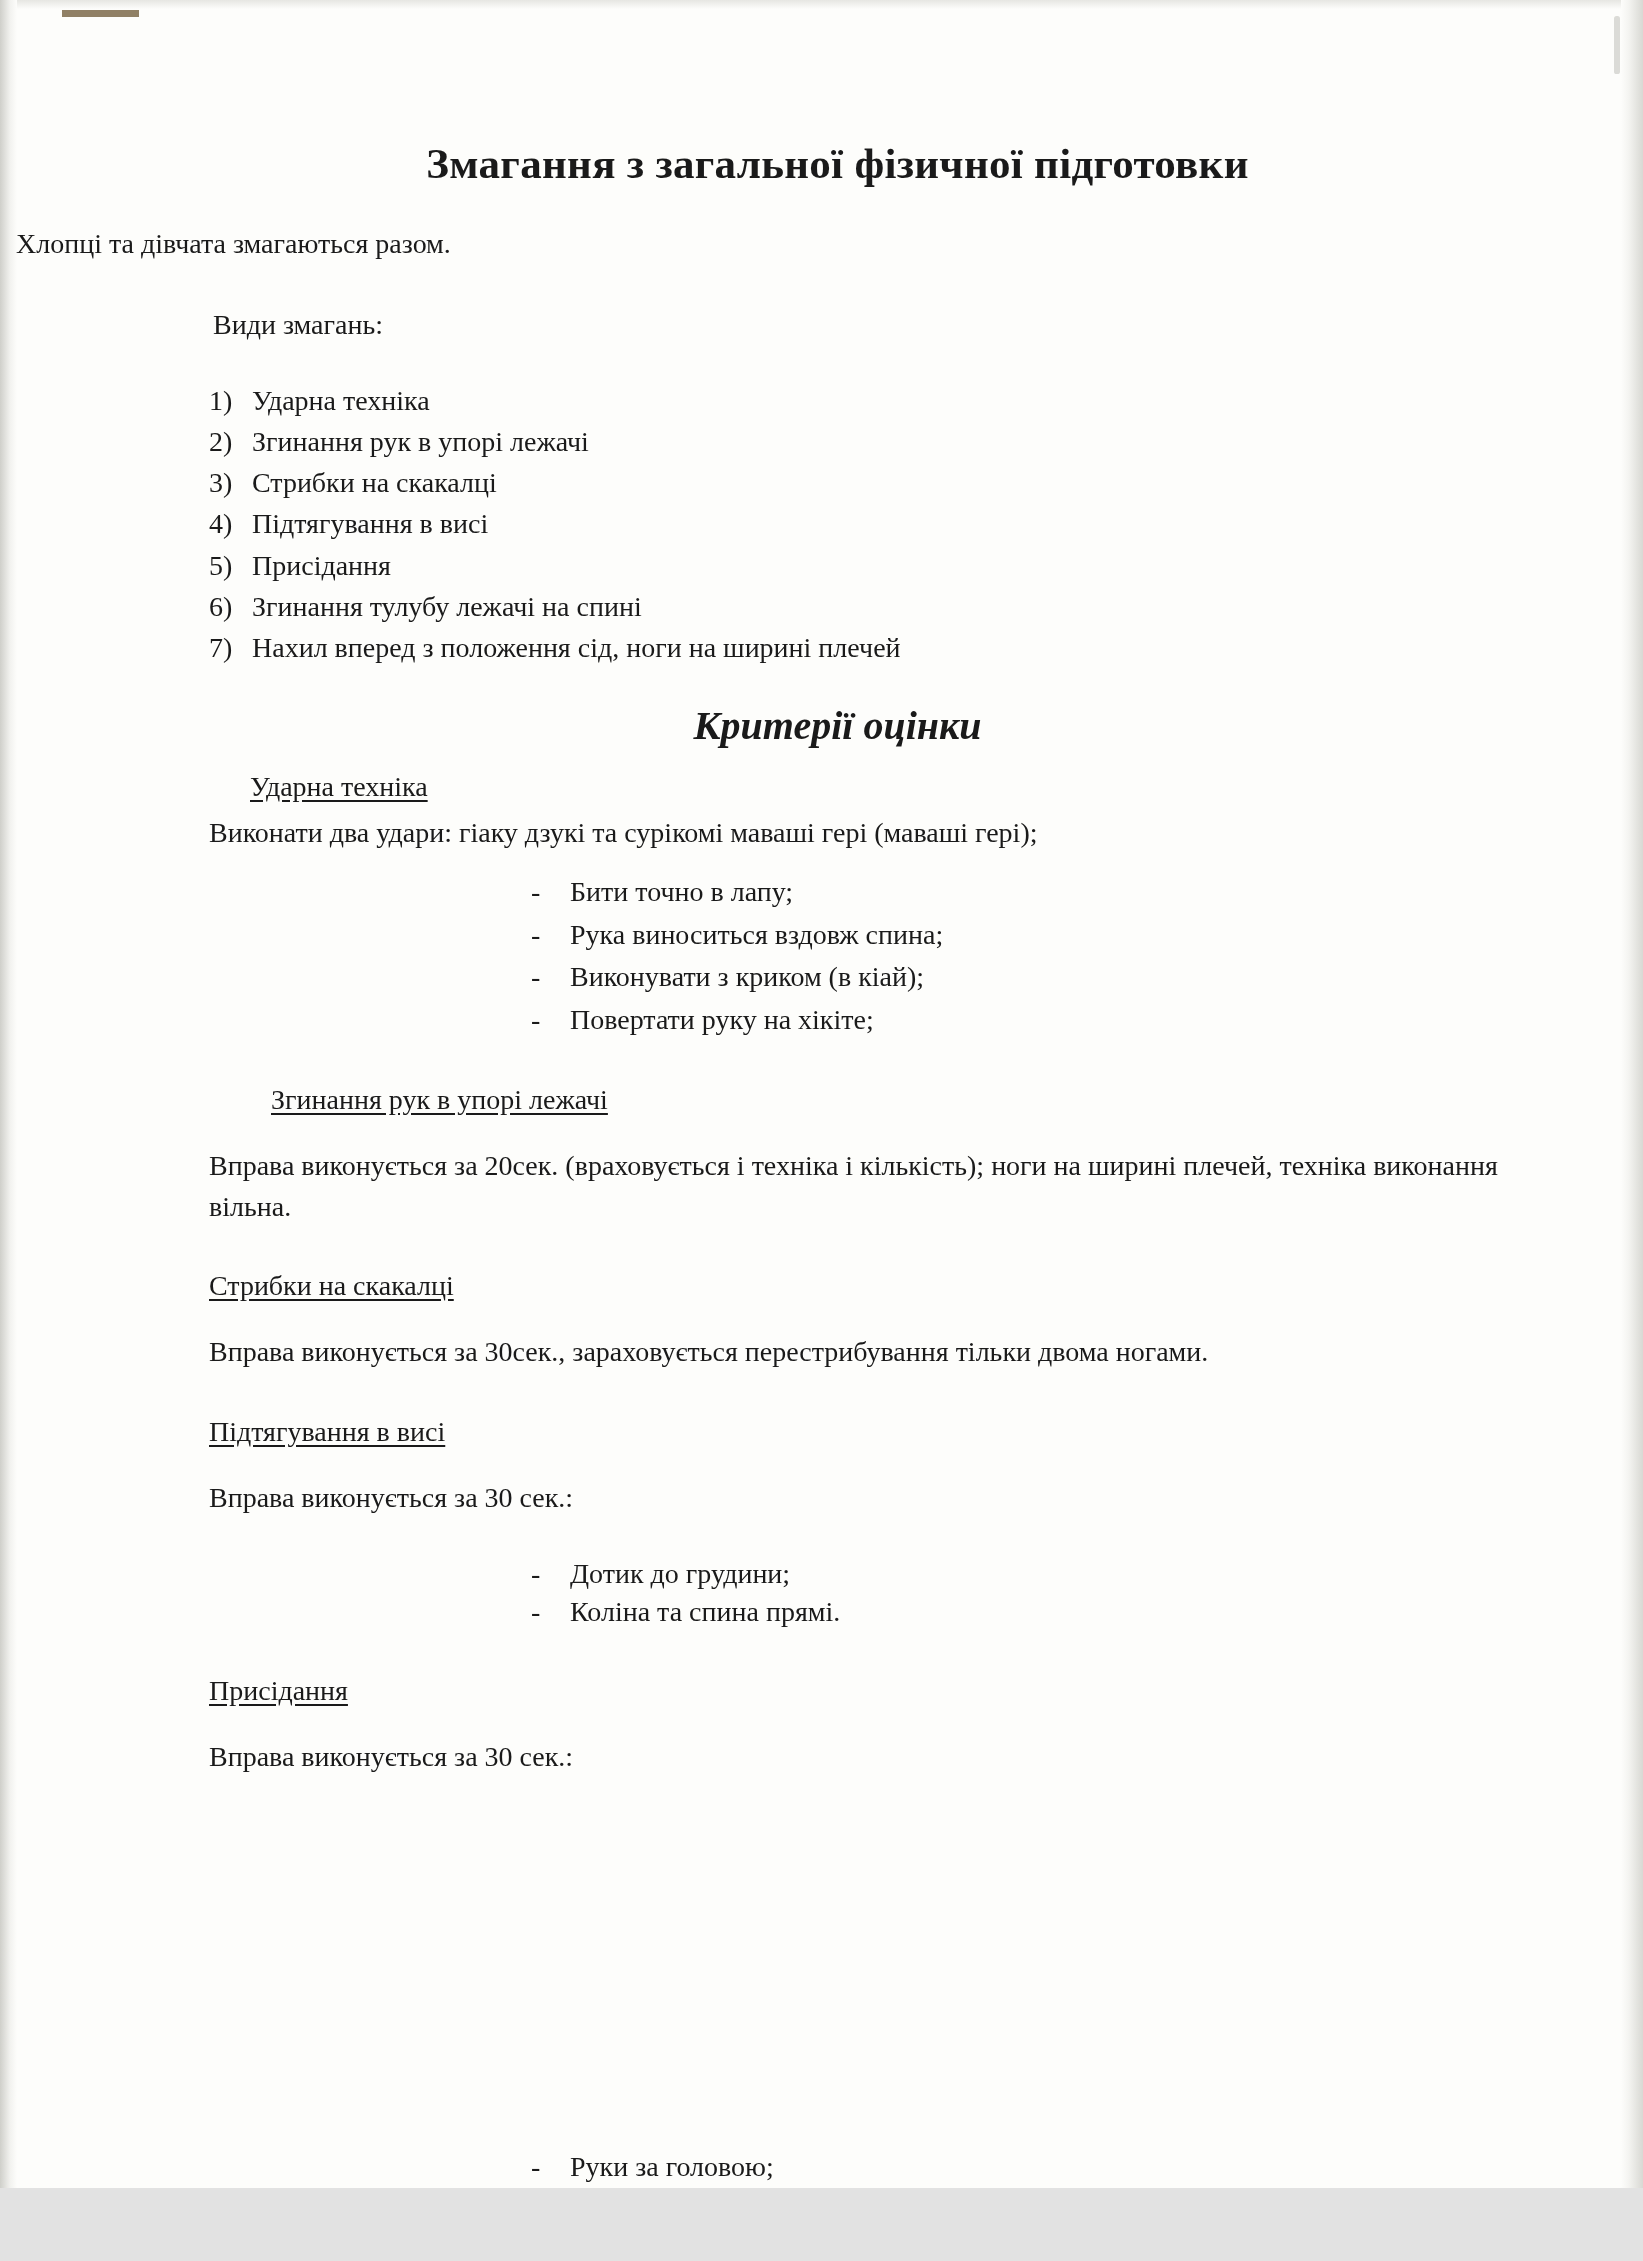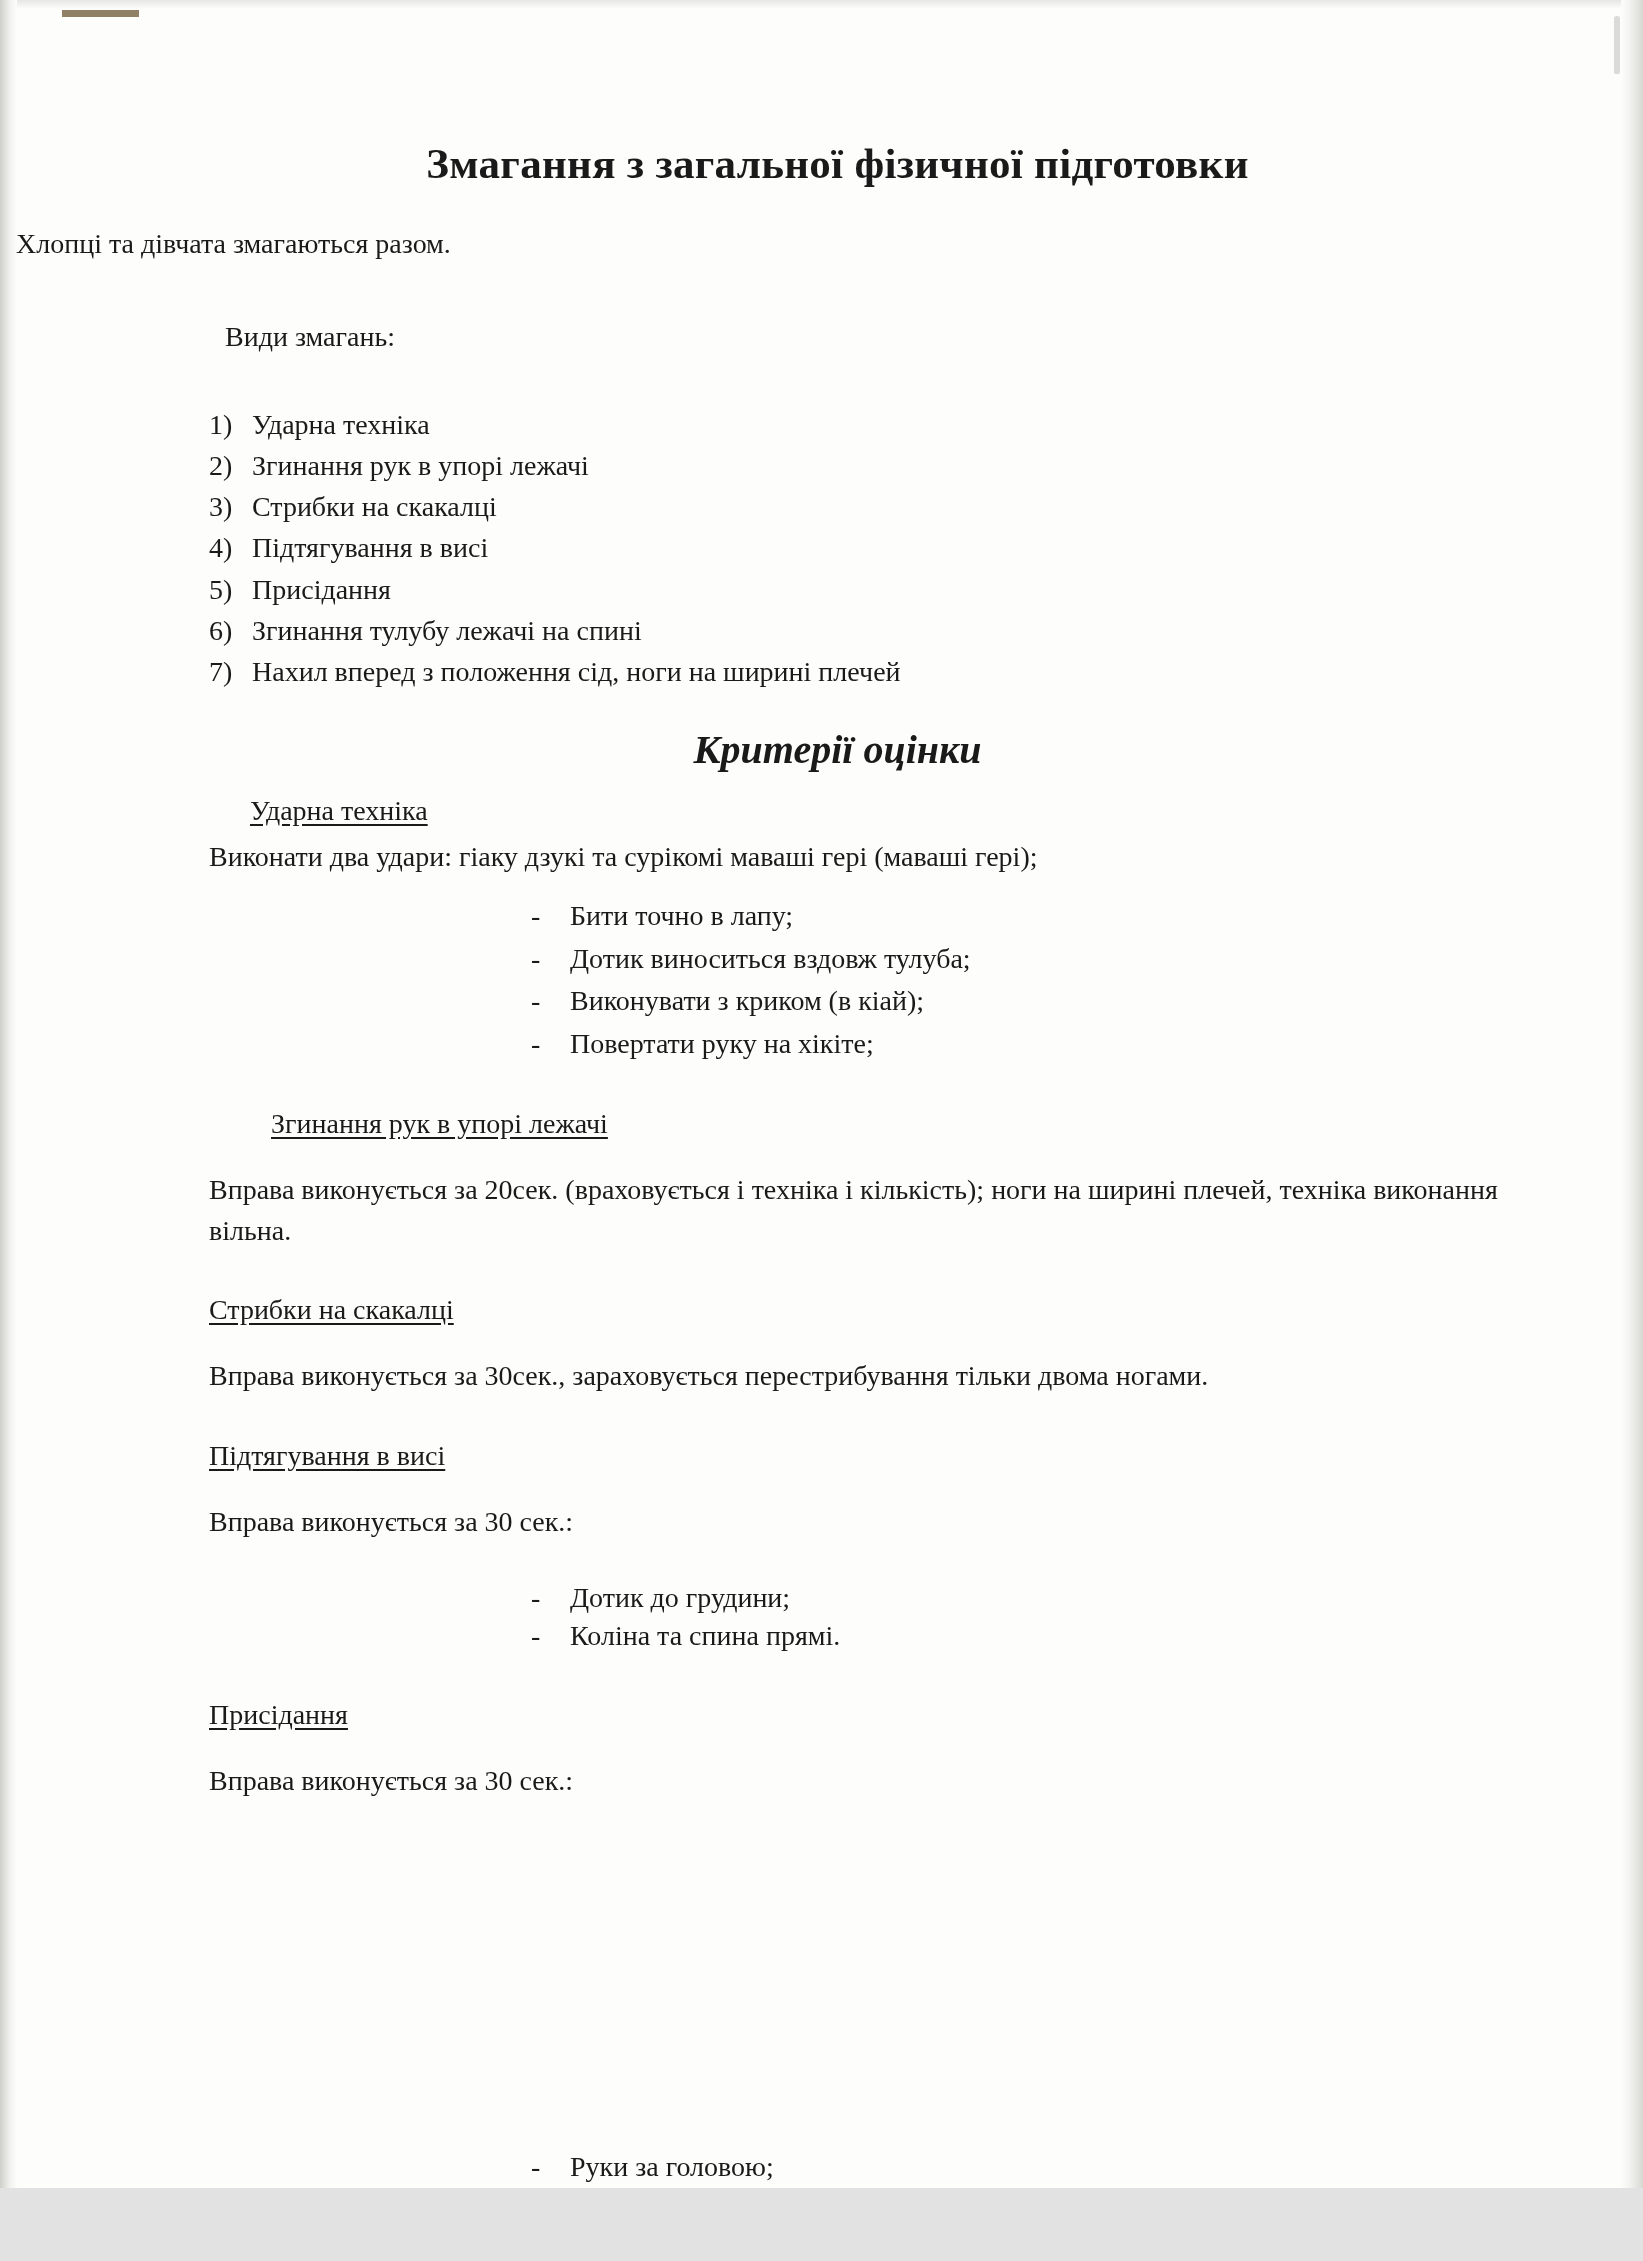--- a/index.html
+++ b/index.html
@@ -118,21 +118,21 @@
 
   .center-note {
     margin: 0;
     padding: 40px 0 0 0;
     text-align: left;
     font-size: 28px;
     padding-right: 245px;
   }
 
   .types-label {
-    margin: 16px;
+    margin: 4px;
     padding: 45px 0 0 0;
     font-size: 28px;
   }
 
   .numbered-list {
     margin: 0;
     padding: 35px 0 0 0;
     list-style: none;
   }
   .numbered-list li {
@@ -232,21 +232,21 @@
       </ol>
     </div>
 
     <h2 class="section-title">Критерії оцінки</h2>
 
     <div class="line-block">
       <span class="sub-head indent-1">Ударна техніка</span>
       <p class="para">Виконати два удари: гіаку дзукі та сурікомі маваші гері (маваші гері);</p>
       <ul class="dash-list">
         <li><span class="dash">-</span><span>Бити точно в лапу;</span></li>
-        <li><span class="dash">-</span><span>Дотик виноситься вздовж тулуба;</span></li>
+        <li><span class="dash">-</span><span>Рука виноситься вздовж спина;</span></li>
         <li><span class="dash">-</span><span>Виконувати з криком (в кіай);</span></li>
         <li><span class="dash">-</span><span>Повертати руку на хікіте;</span></li>
       </ul>
 
       <span class="sub-head indent-2 gap-big">Згинання рук в упорі лежачі</span>
       <p class="para gap">Вправа виконується за 20сек. (враховується і техніка і кількість); ноги на ширині плечей, техніка виконання вільна.</p>
 
       <span class="sub-head gap-big">Стрибки на скакалці</span>
       <p class="para gap">Вправа виконується за 30сек., зараховується перестрибування тільки двома ногами.</p>
 

